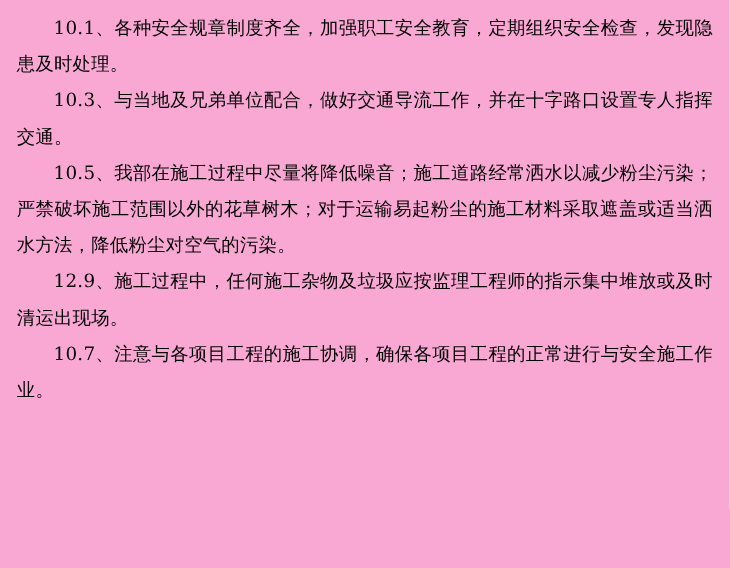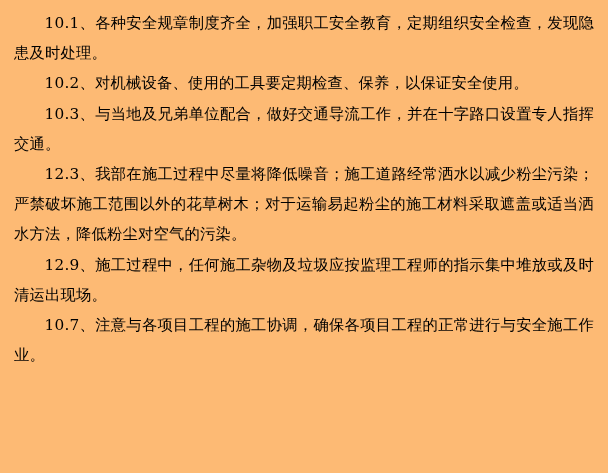--- a/index.html
+++ b/index.html
@@ -12,36 +12,35 @@
     background: #ffffff;
     font-family: "DejaVu Serif", "Liberation Serif", serif;
     color: #000000;
     overflow: hidden;
   }
   .page {
     width: 608px;
     height: 473px;
     box-sizing: border-box;
     padding: 8px 14px 0 14px;
-    background: #fdba74;
+    background: #f9a8d4;
   }
   .para {
     font-size: 15.3px;
     line-height: 30.2px;
     text-align: justify;
     text-justify: inter-ideograph;
     text-indent: 2em;
     margin: 0;
     letter-spacing: 0.2px;
     word-break: break-all;
   }
 </style>
 </head>
 <body>
 
 <div class="page">
   <p class="para">10.1、各种安全规章制度齐全，加强职工安全教育，定期组织安全检查，发现隐患及时处理。</p>
-  <p class="para">10.2、对机械设备、使用的工具要定期检查、保养，以保证安全使用。</p>
   <p class="para">10.3、与当地及兄弟单位配合，做好交通导流工作，并在十字路口设置专人指挥交通。</p>
-  <p class="para">12.3、我部在施工过程中尽量将降低噪音；施工道路经常洒水以减少粉尘污染；严禁破坏施工范围以外的花草树木；对于运输易起粉尘的施工材料采取遮盖或适当洒水方法，降低粉尘对空气的污染。</p>
+  <p class="para">10.5、我部在施工过程中尽量将降低噪音；施工道路经常洒水以减少粉尘污染；严禁破坏施工范围以外的花草树木；对于运输易起粉尘的施工材料采取遮盖或适当洒水方法，降低粉尘对空气的污染。</p>
   <p class="para">12.9、施工过程中，任何施工杂物及垃圾应按监理工程师的指示集中堆放或及时清运出现场。</p>
   <p class="para">10.7、注意与各项目工程的施工协调，确保各项目工程的正常进行与安全施工作业。</p>
 </div>
 
 </body></html>

